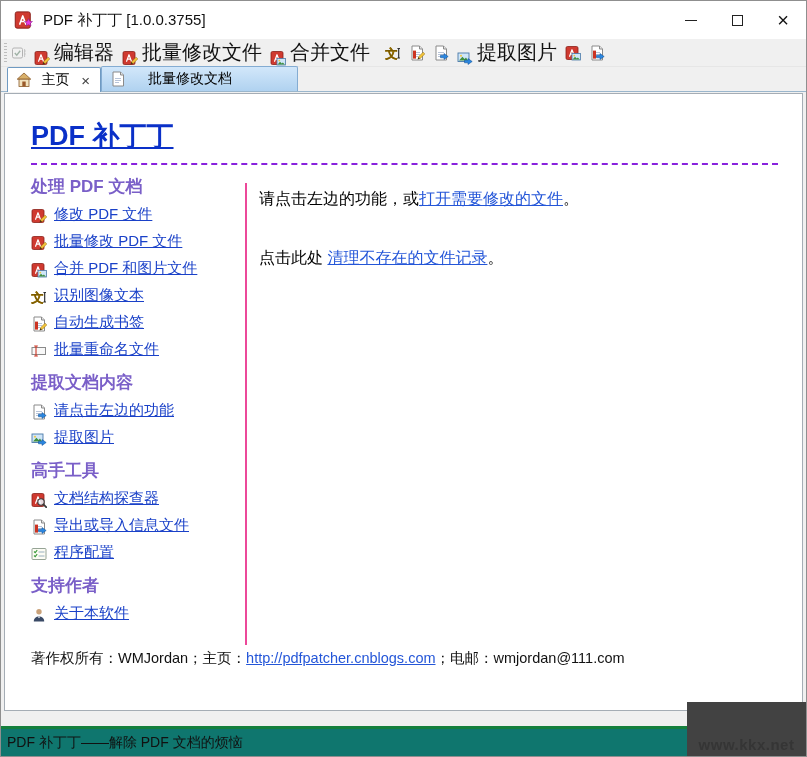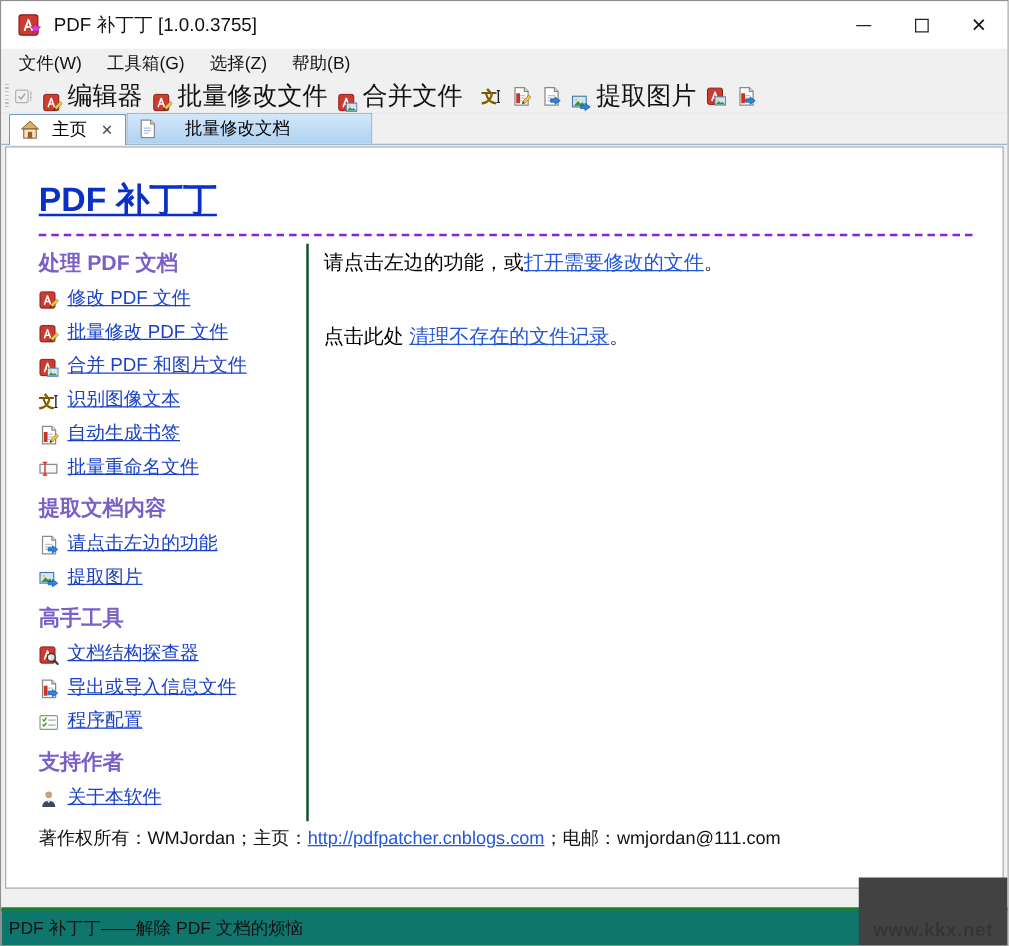--- a/index.html
+++ b/index.html
@@ -49,21 +49,21 @@
     border:1px solid #84acd2; border-bottom:none; border-radius:2px 2px 0 0; }
   .tab.inactive .tablabel { margin-left:22px; }
   
   .content { flex:1 1 auto; background:#f0f0f0; padding:1px 3px 15px 3px; display:flex; min-height:0; }
   .client { flex:1; background:#fff; border:1px solid #a5adb5; padding:24px 24px 0 26px; overflow:hidden; }
   .apptitle { display:inline-block; font-size:27px; font-weight:bold; color:#0a30c8;
     text-decoration:underline; letter-spacing:0; }
   .dashline { border-top:2px dashed #8822dd; margin:9px 0 6px 0; }
   .cols { display:flex; align-items:stretch; }
   .leftcol { width:214px; flex:0 0 auto; padding-top:2px; }
-  .rightcol { flex:1; border-left:2px solid #14532d; padding:4px 0 0 12px; min-height:462px; }
+  .rightcol { flex:1; border-left:2px solid #ec4899; padding:4px 0 0 12px; min-height:462px;margin-top:12px; }
   .sec-h { font-size:17px; font-weight:bold; color:#7a5fc8; margin:12px 0 7px 0; }
   .leftcol .sec-h:first-child { margin-top:2px; }
   .slink { display:flex; align-items:flex-end; gap:7px; margin:0 0 8px 0; text-decoration:none; }
   .slink span { font-size:15px; color:#1a41c8; text-decoration:underline; }
   .msg { font-size:16px; color:#000; line-height:1.45; }
   .msg.second { margin-top:36px; }
   .msg a, .footerline a { color:#2456d8; text-decoration:underline; font-size:inherit; }
   .footerline { margin-top:4px; font-size:14.5px; color:#111; }
   
   .statusbar { height:30px; flex:0 0 auto; background:#0f766e; border-top:3px solid #15803d;
@@ -164,26 +164,20 @@
         </div>
       <div class="win-btn">
           <span class="glyph-max"></span>
         </div>
       <div class="win-btn">
           <span class="glyph-close">×</span>
         </div>
     </div>
   </div>
 
-  <div class="menubar">
-    <span class="menu-item">文件(W)</span>
-    <span class="menu-item">工具箱(G)</span>
-    <span class="menu-item">选择(Z)</span>
-    <span class="menu-item">帮助(B)</span>
-  </div>
 
   <div class="toolbar">
     <span class="grip"></span>
     <svg class="ic tb-check" viewBox="0 0 16 16">
         <use href="#sy-checkbox"></use>
       </svg>
     <button class="tbtn">
       <svg class="ic" viewBox="0 0 16 16">
           <use href="#sy-pdf"></use>
           <use href="#sy-pencil"></use>

